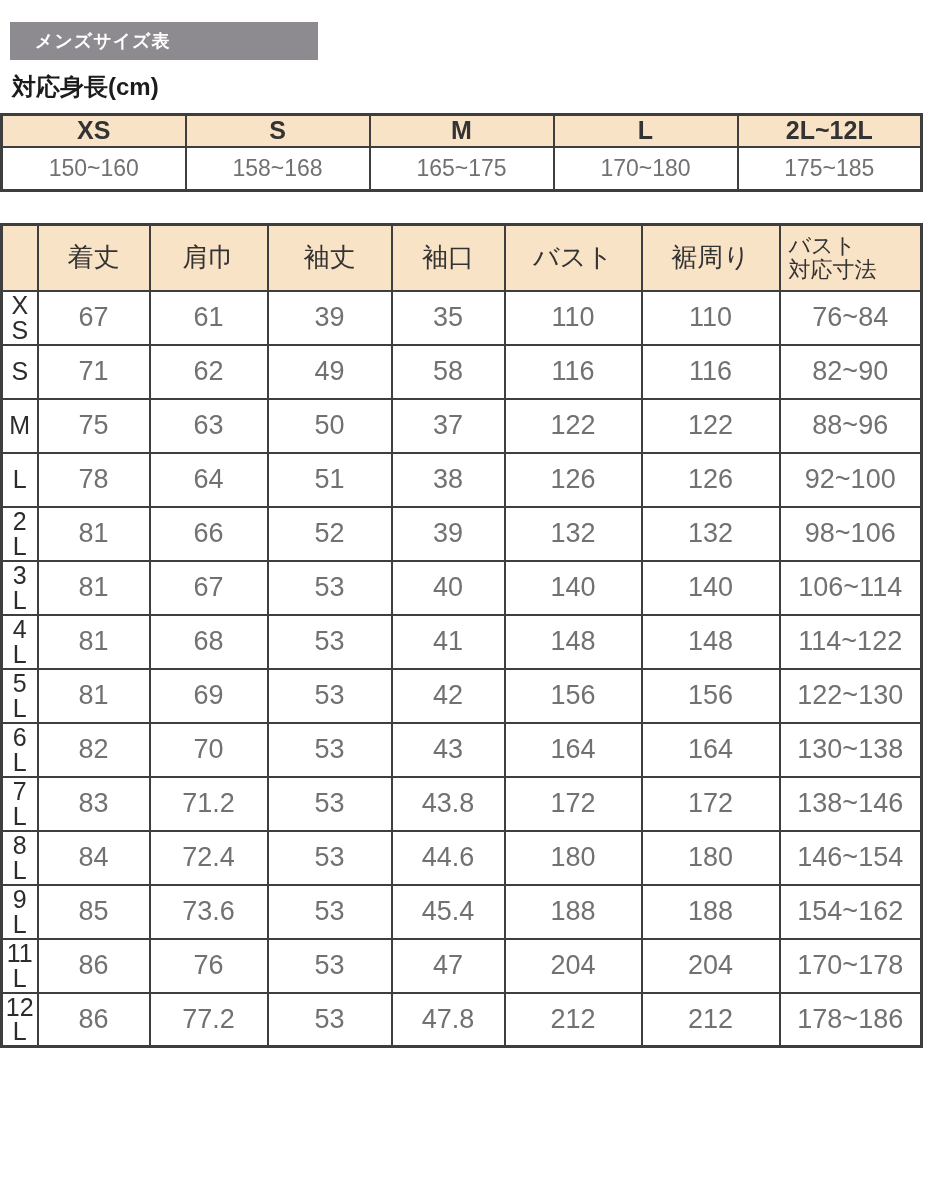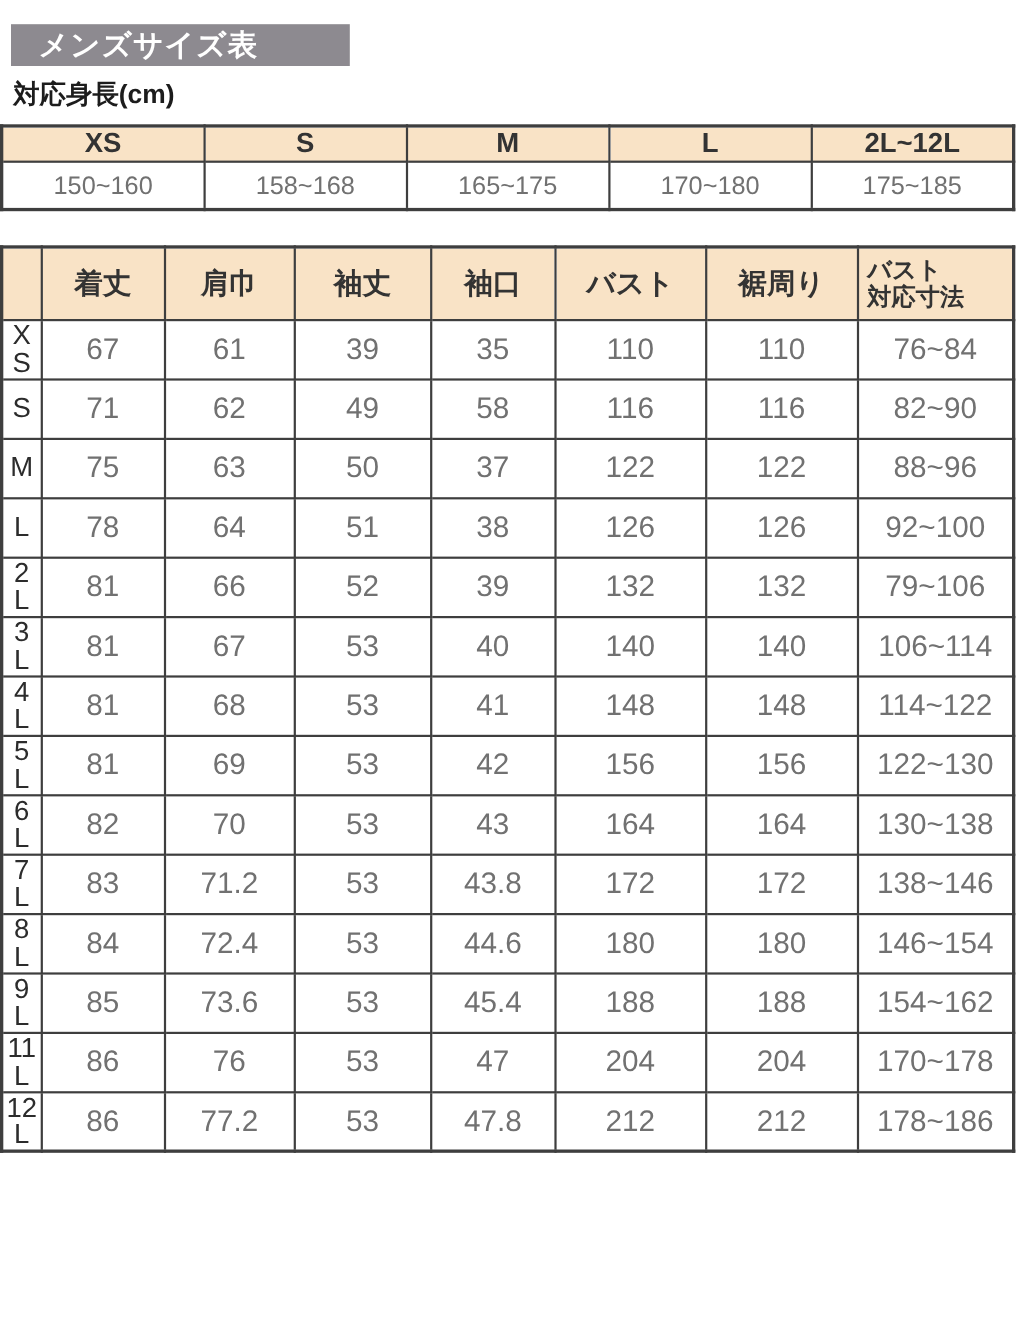--- a/index.html
+++ b/index.html
@@ -15,21 +15,21 @@
     width: 940px; height: 1200px;
     background: #ffffff;
     font-family: "Liberation Sans", "DejaVu Sans", sans-serif;
     overflow: hidden;
   }
   .title-bar {
     margin: 22px 0 0 10px;
     width: 308px; height: 38px;
     background: var(--title-bg);
     color: var(--title-text);
-    font-size: 27px; font-weight: bold;
+    font-size: 18px; font-weight: bold;
     line-height: 38px;
     padding-left: 25px;
     letter-spacing: 1px;
   }
   .subtitle {
     margin: 13px 0 0 12px;
     font-size: 24px; font-weight: bold;
     color: #1c1c1c;
     height: 28px; line-height: 28px;
   }
@@ -57,21 +57,21 @@
   .height-table td {
     height: 44px;
     font-size: 23px;
     color: var(--value-text);
   }
   
   .size-table { margin-top: 31px; }
   .size-table thead th {
     background: var(--header-bg);
     height: 66px;
-    font-size: 26px; font-weight: bold;
+    font-size: 26px; font-weight: normal;
     color: var(--dark-text);
     white-space: pre-line;
     line-height: 1.1;
   }
   .size-table thead th.bust-range-header {
     font-size: 22px;
     text-align: left;
     padding-left: 8px;
   }
   .size-table tbody tr { height: 54px; }
@@ -191,21 +191,21 @@
       </tr>
       <tr>
         <th>2
 L</th>
         <td>81</td>
         <td>66</td>
         <td>52</td>
         <td>39</td>
         <td>132</td>
         <td>132</td>
-        <td>79~106</td>
+        <td>98~106</td>
       </tr>
       <tr>
         <th>3
 L</th>
         <td>81</td>
         <td>67</td>
         <td>53</td>
         <td>40</td>
         <td>140</td>
         <td>140</td>

